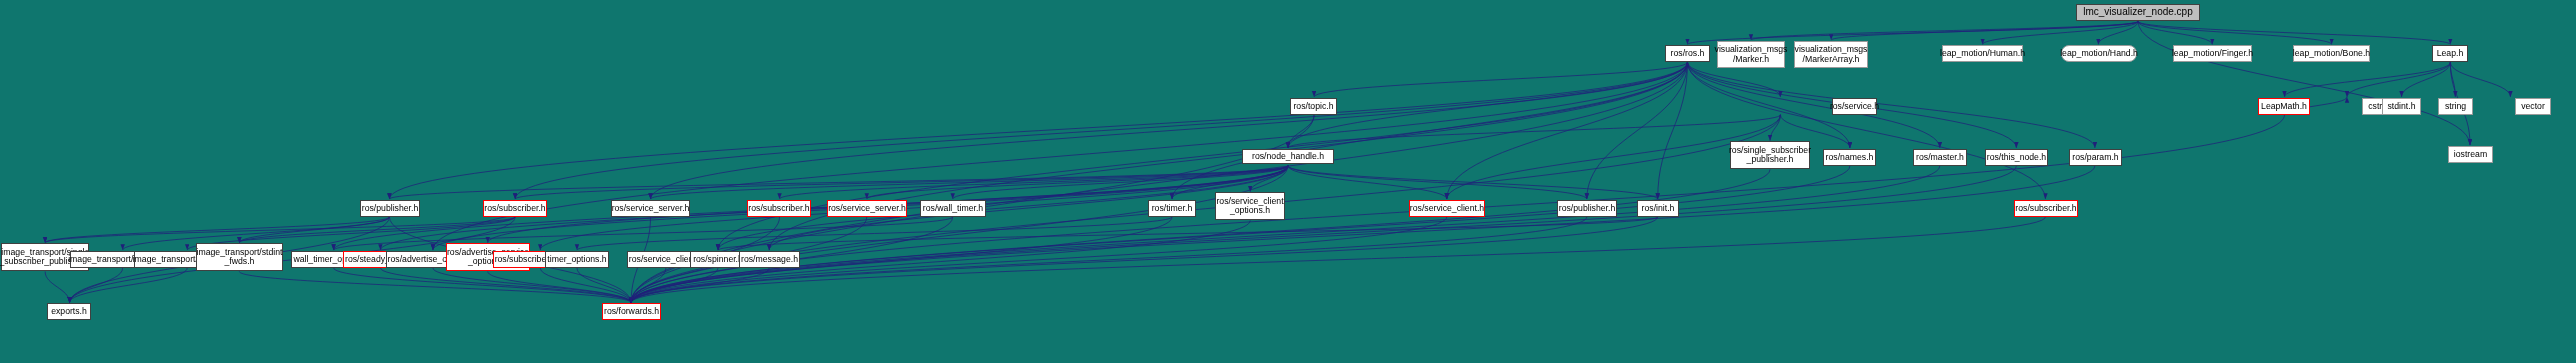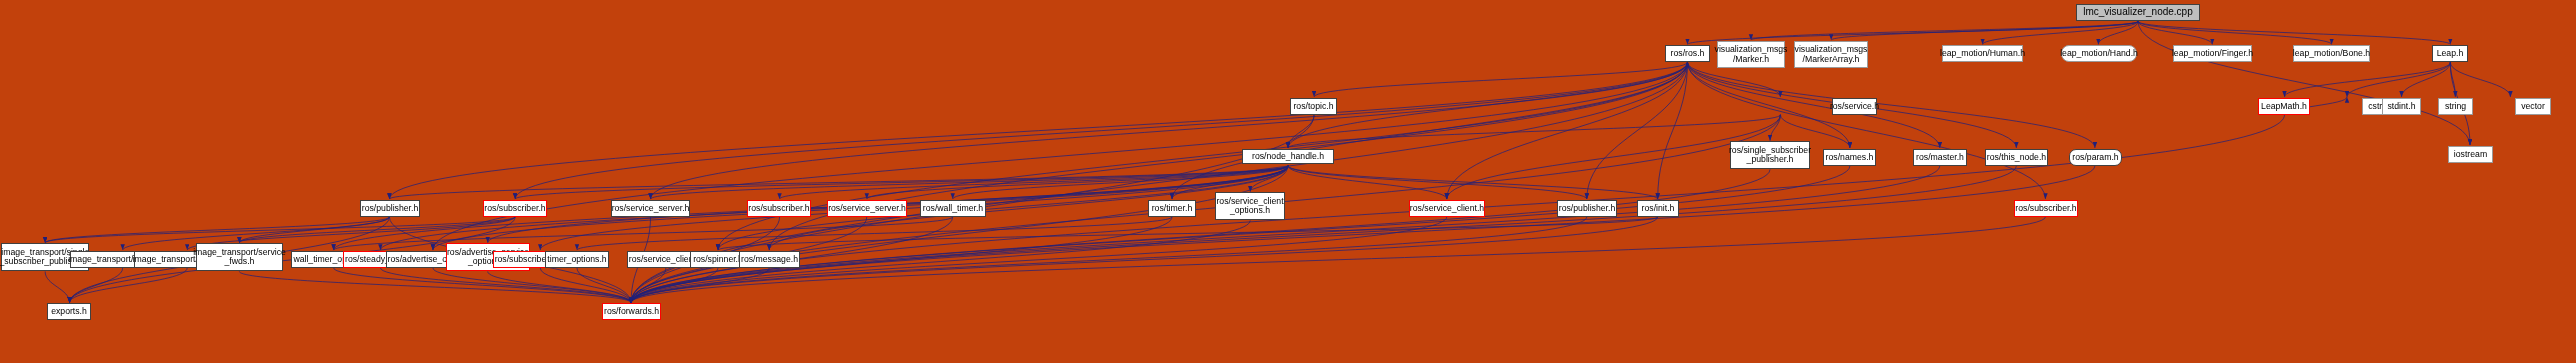--- a/index.html
+++ b/index.html
@@ -1,16 +1,16 @@
 <!DOCTYPE html>
 <html style="font-size:10.7px"><head>
 <meta charset="utf-8">
 <style>
   html,body{margin:0;padding:0;background:#ffffff;}
-  #canvas{position:relative;width:2576px;height:364px;background:#c2410c;
+  #canvas{position:relative;width:2576px;height:364px;background:#0f766e;
           font-family:"Liberation Sans","DejaVu Sans",sans-serif;overflow:hidden;}
   #edges{position:absolute;left:0;top:0;width:2576px;height:364px;pointer-events:none;}
   .node{position:absolute;box-sizing:border-box;display:flex;align-items:center;
         justify-content:center;text-align:center;background:#ffffff;
         border:0.7px solid #9a9a9a;color:#000000;font-size:8.7px;line-height:1.08;
         padding:0.7px 2px;white-space:pre-line;}
   .node.k-dark{border:0.7px solid #404040;}
   .node.k-red{border:0.7px solid #ff0000;}
   .node.k-root{border:0.7px solid #404040;background:#bfbfbf;font-size:10px;}
 </style>
@@ -148,39 +148,39 @@
       <div class="node " style="left: 2492px; top: 98px; width: 36px; height: 17px; margin-left: 23px;">vector</div>
       <div class="node k-dark" style="left: 1290px; top: 98px; width: 47px; height: 17px;">ros/topic.h</div>
       <div class="node k-dark" style="left: 1832px; top: 98px; width: 45px; height: 17px;">ros/service.h</div>
       <div class="node " style="left: 2448px; top: 146px; width: 45px; height: 17px;">iostream</div>
       <div class="node k-dark" style="left: 1242px; top: 149px; width: 92px; height: 15px;">ros/node_handle.h</div>
       <div class="node k-dark" style="left: 1730px; top: 141px; width: 80px; height: 28px;">ros/single_subscriber
 _publisher.h</div>
       <div class="node k-dark" style="left: 1823px; top: 149px; width: 53px; height: 17px;">ros/names.h</div>
       <div class="node k-dark" style="left: 1913px; top: 149px; width: 54px; height: 17px;">ros/master.h</div>
       <div class="node k-dark" style="left: 1985px; top: 149px; width: 63px; height: 17px;">ros/this_node.h</div>
-      <div class="node k-dark" style="left: 2069px; top: 149px; width: 53px; height: 17px; border-radius: 7px;">ros/param.h</div>
+      <div class="node k-dark" style="left: 2069px; top: 149px; width: 53px; height: 17px;">ros/param.h</div>
       <div class="node k-dark" style="left: 360px; top: 200px; width: 60px; height: 17px;">ros/publisher.h</div>
       <div class="node k-red" style="left: 483px; top: 200px; width: 64px; height: 17px;">ros/subscriber.h</div>
       <div class="node k-dark" style="left: 611px; top: 200px; width: 79px; height: 17px;">ros/service_server.h</div>
       <div class="node k-red" style="left: 747px; top: 200px; width: 64px; height: 17px;">ros/subscriber.h</div>
       <div class="node k-red" style="left: 827px; top: 200px; width: 80px; height: 17px;">ros/service_server.h</div>
       <div class="node k-dark" style="left: 920px; top: 200px; width: 66px; height: 17px;">ros/wall_timer.h</div>
       <div class="node k-dark" style="left: 1148px; top: 200px; width: 48px; height: 17px;">ros/timer.h</div>
       <div class="node k-dark" style="left: 1215px; top: 192px; width: 70px; height: 28px;">ros/service_client
 _options.h</div>
       <div class="node k-red" style="left: 1409px; top: 200px; width: 76px; height: 17px;">ros/service_client.h</div>
       <div class="node k-dark" style="left: 1557px; top: 200px; width: 60px; height: 17px;">ros/publisher.h</div>
       <div class="node k-dark" style="left: 1637px; top: 200px; width: 42px; height: 17px;">ros/init.h</div>
       <div class="node k-red" style="left: 2014px; top: 200px; width: 64px; height: 17px;">ros/subscriber.h</div>
       <div class="node k-dark" style="left: 1.3px; top: 243px; width: 88px; height: 28px;">image_transport/single
 _subscriber_publisher.h</div>
       <div class="node k-dark" style="left: 70px; top: 251px; width: 106px; height: 17px;">image_transport/exception.h</div>
       <div class="node k-dark" style="left: 134px; top: 251px; width: 107px; height: 17px;">image_transport/exception.h</div>
-      <div class="node k-dark" style="left: 196px; top: 243px; width: 87px; height: 28px;">image_transport/service
+      <div class="node k-dark" style="left: 196px; top: 243px; width: 87px; height: 28px;">image_transport/stdint
 _fwds.h</div>
       <div class="node k-dark" style="left: 291px; top: 251px; width: 84px; height: 17px;">wall_timer_options.h</div>
       <div class="node k-red" style="left: 343px; top: 251px; width: 75px; height: 17px;">ros/steady_timer.h</div>
       <div class="node k-dark" style="left: 386px; top: 251px; width: 93px; height: 17px;">ros/advertise_options.h</div>
       <div class="node k-red" style="left: 446px; top: 243px; width: 84px; height: 28px;">ros/advertise_service
 _options.h</div>
       <div class="node k-red" style="left: 493px; top: 251px; width: 95px; height: 17px;">ros/subscribe_options.h</div>
       <div class="node k-dark" style="left: 545px; top: 251px; width: 64px; height: 17px;">timer_options.h</div>
       <div class="node k-dark" style="left: 627px; top: 251px; width: 78px; height: 17px;">ros/service_client.h</div>
       <div class="node k-dark" style="left: 690px; top: 251px; width: 56px; height: 17px;">ros/spinner.h</div>

